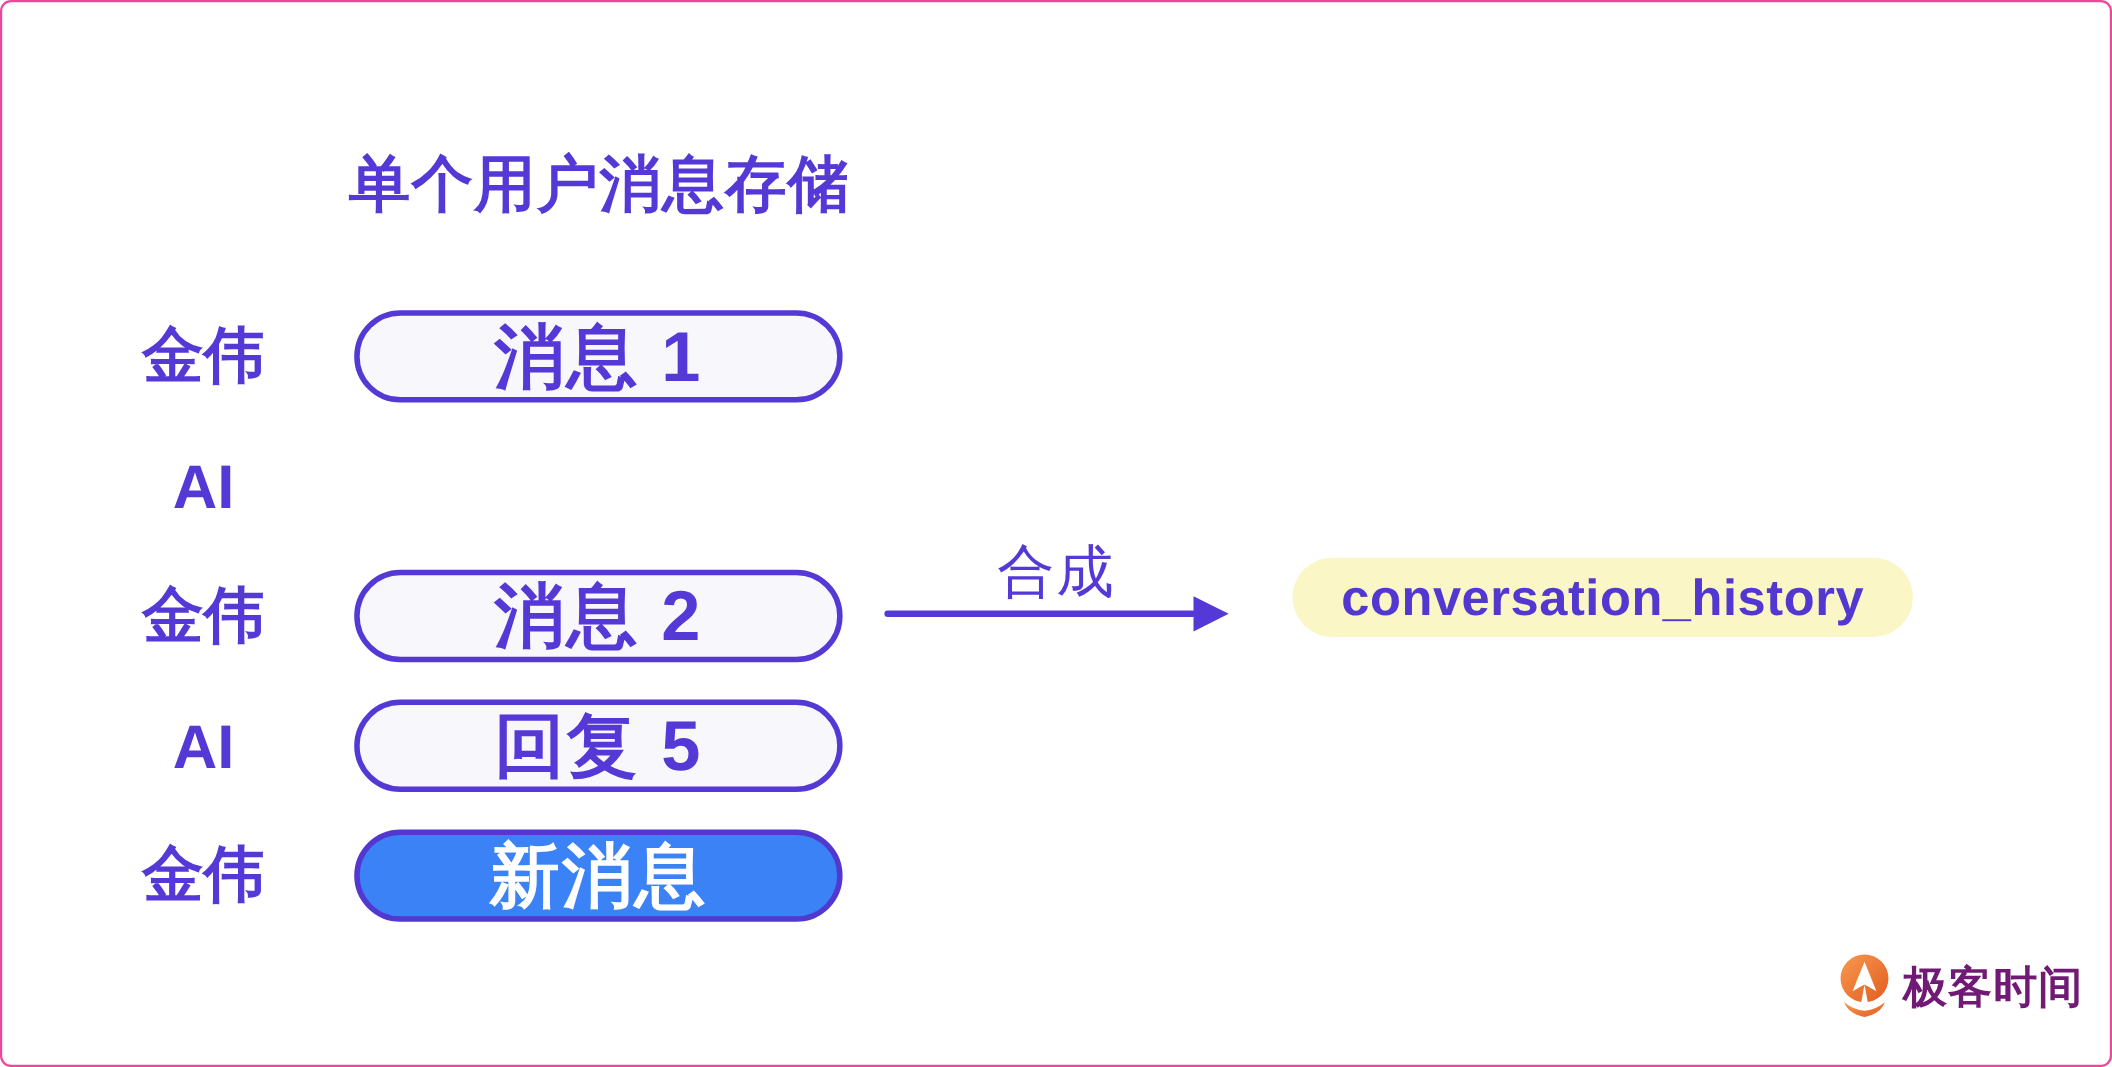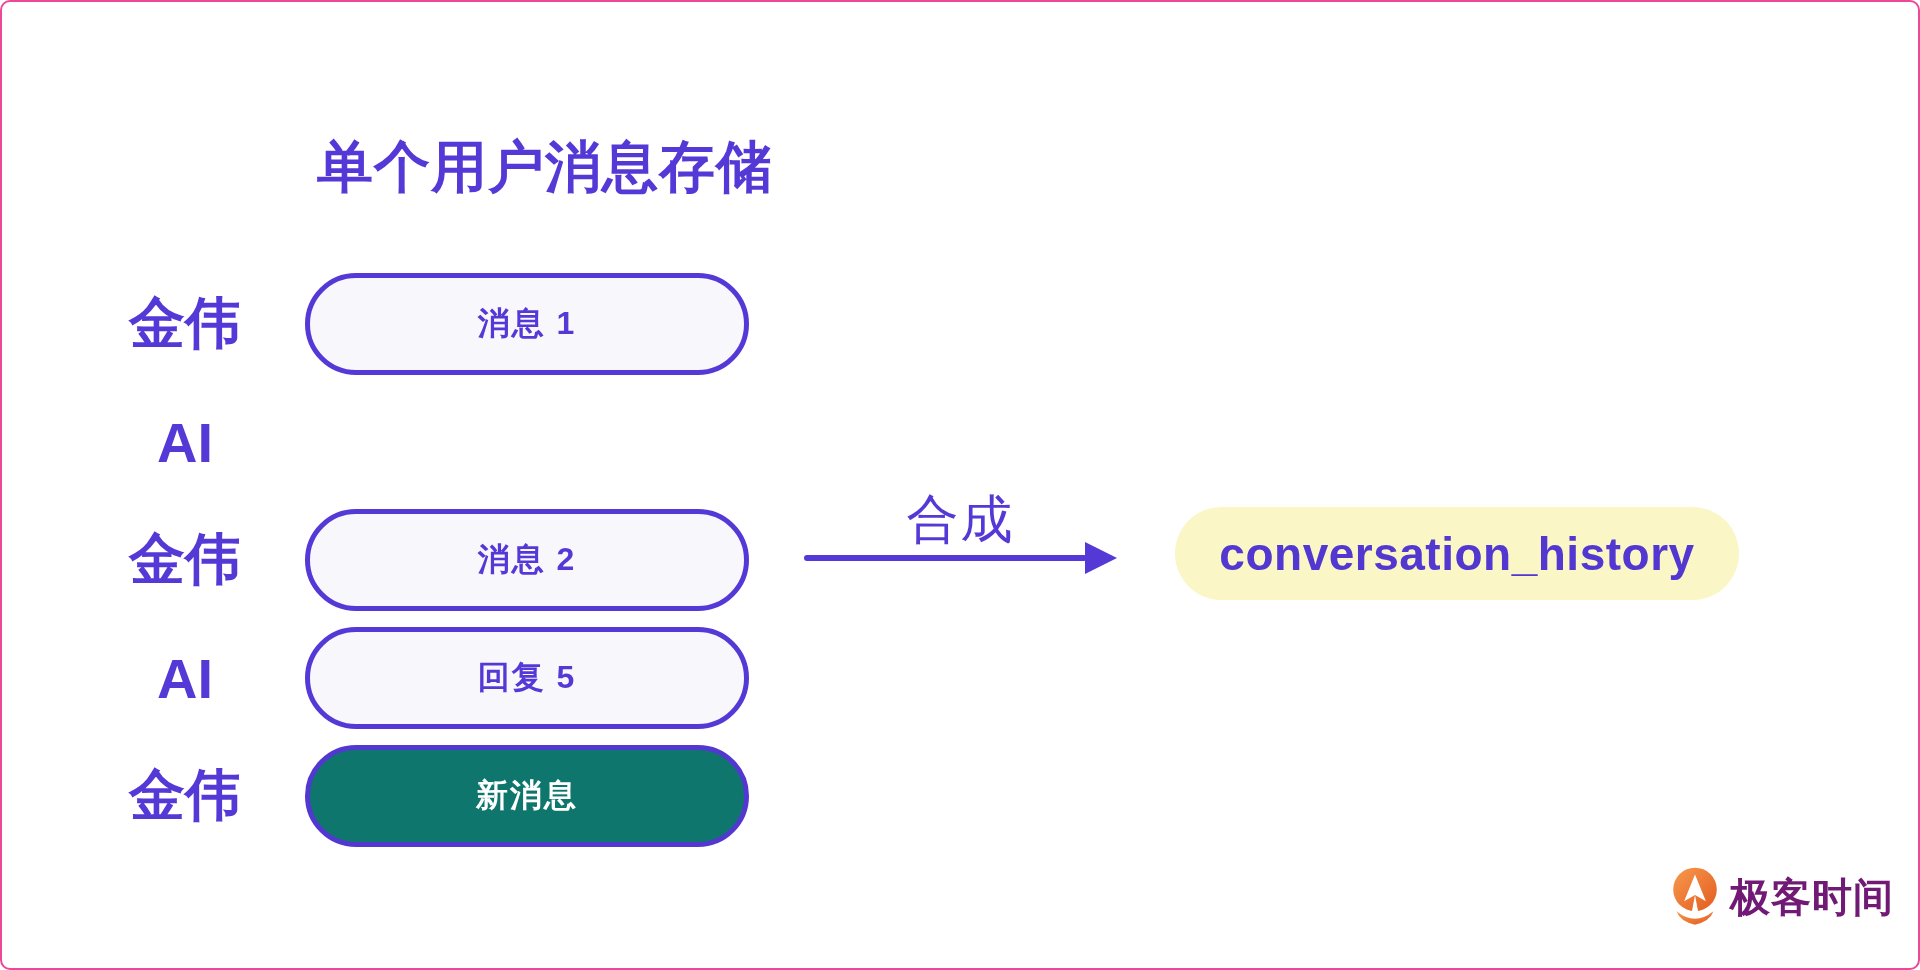--- a/index.html
+++ b/index.html
@@ -16,38 +16,38 @@
   .title{
     position:absolute;left:315px;top:128px;
     font-size:56px;font-weight:bold;color:#5539d6;
     letter-spacing:1px;white-space:nowrap;
   }
   .rows{
     position:absolute;left:0;top:267px;
     display:flex;flex-direction:column;gap:8px;
     padding-left:90px;
   }
-  .row{display:flex;align-items:center;height:110px;}
+  .row{display:flex;align-items:center;height:110px;gap:17px;}
   .speaker{
     width:186px;text-align:center;
     font-size:56px;font-weight:bold;color:#5539d6;
   }
   .pill{
     margin-left:27px;
     box-sizing:border-box;
-    width:444px;height:102px;
+    width:444px;height:84px;
     border:5px solid #5539d6;
     border-radius:55px;
     background:#f8f7fc;
     display:flex;align-items:center;justify-content:center;
-    font-size:32px;font-weight:bold;color:#5539d6;
+    font-size:64px;font-weight:bold;color:#5539d6;
     letter-spacing:2px;
   }
   .pill.filled{
-    background:#0f766e;
+    background:#3b82f6;
     border-color:#5238d0;
     color:#ffffff;
   }
   .arrow-group{
     position:absolute;left:802px;top:483px;width:313px;height:80px;
   }
   .arrow-label{
     position:absolute;left:0;right:0;top:0;
     text-align:center;
     font-size:52px;font-weight:normal;color:#5539d6;
@@ -59,21 +59,21 @@
   }
   .arrow-head{
     position:absolute;left:281px;top:57px;
     width:0;height:0;
     border-left:32px solid #5539d6;
     border-top:16px solid transparent;
     border-bottom:16px solid transparent;
   }
   .result-pill{
     position:absolute;left:1173px;top:505px;
-    width:564px;height:93px;
+    width:564px;height:72px;
     border-radius:51px;
     background:#faf6c6;
     display:flex;align-items:center;justify-content:center;
     font-size:46px;font-weight:bold;color:#5238d0;
     letter-spacing:0.5px;
   }
   .logo{
     position:absolute;left:1666px;top:864px;
     display:flex;align-items:center;gap:8px;
   }

